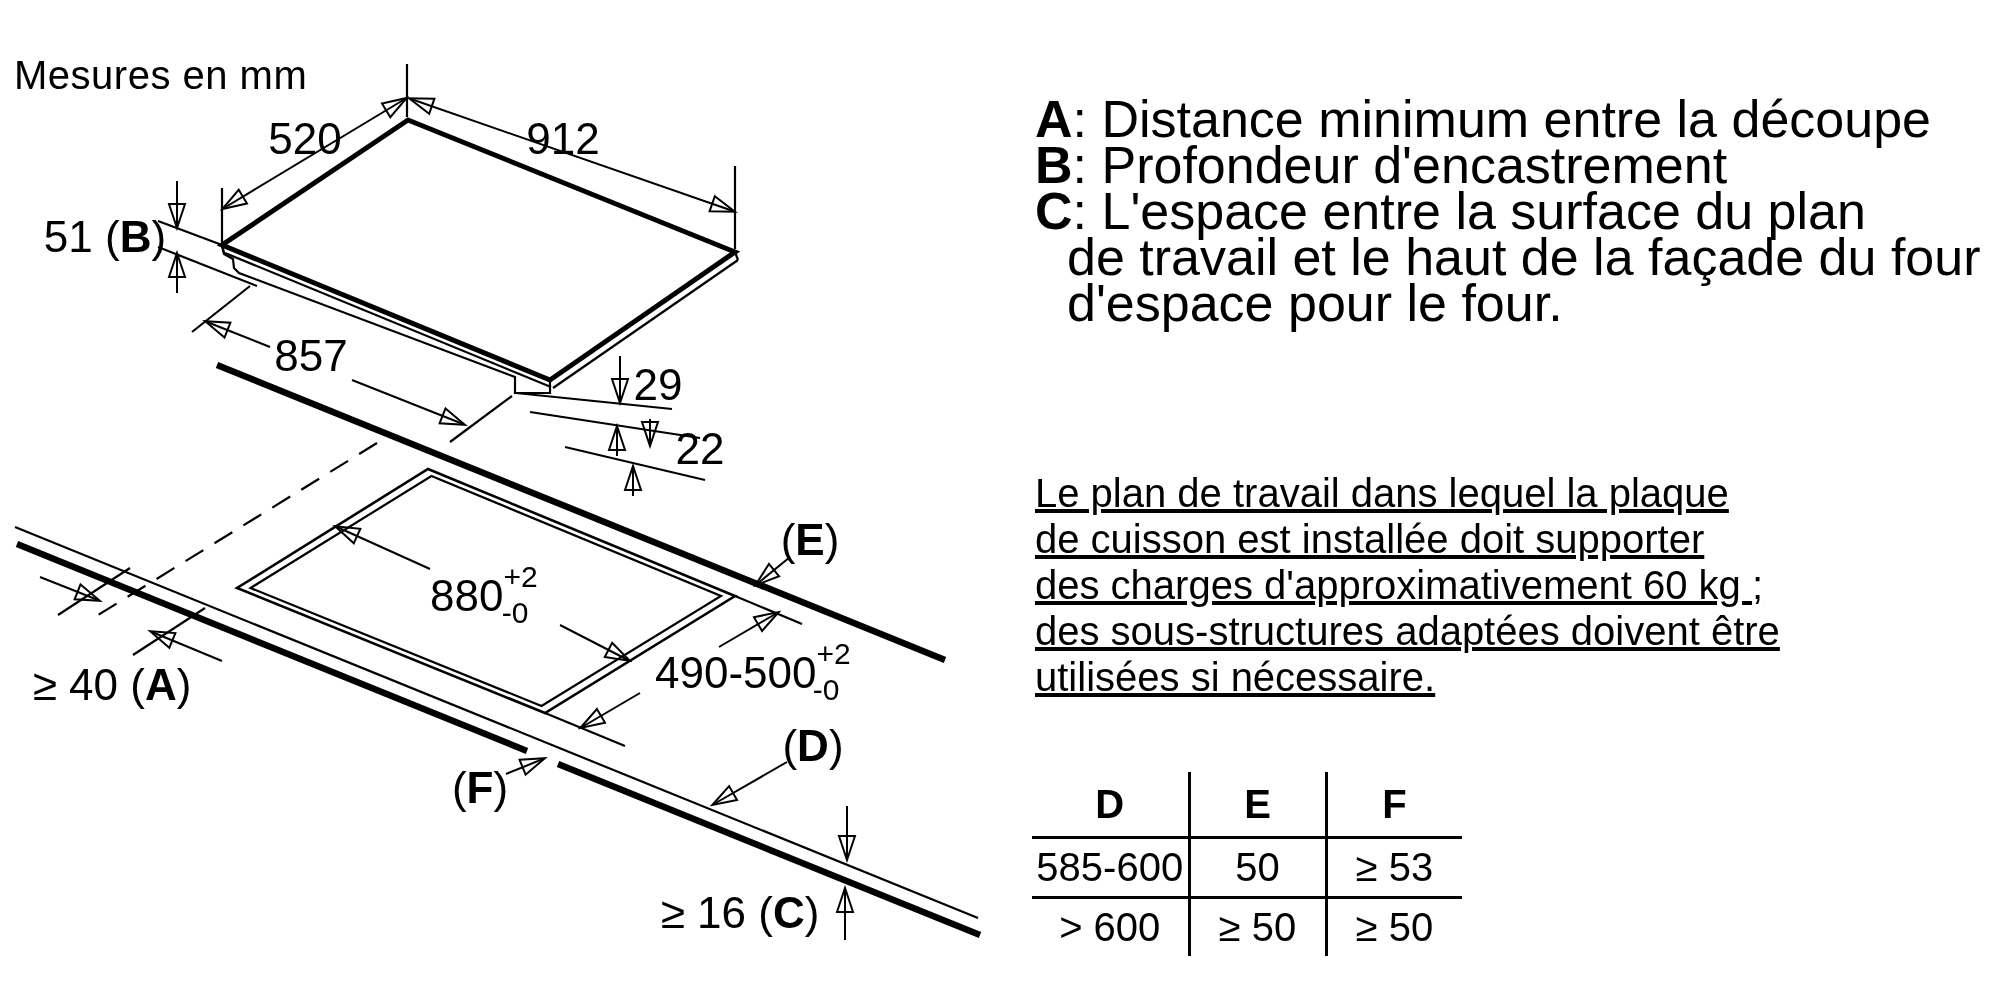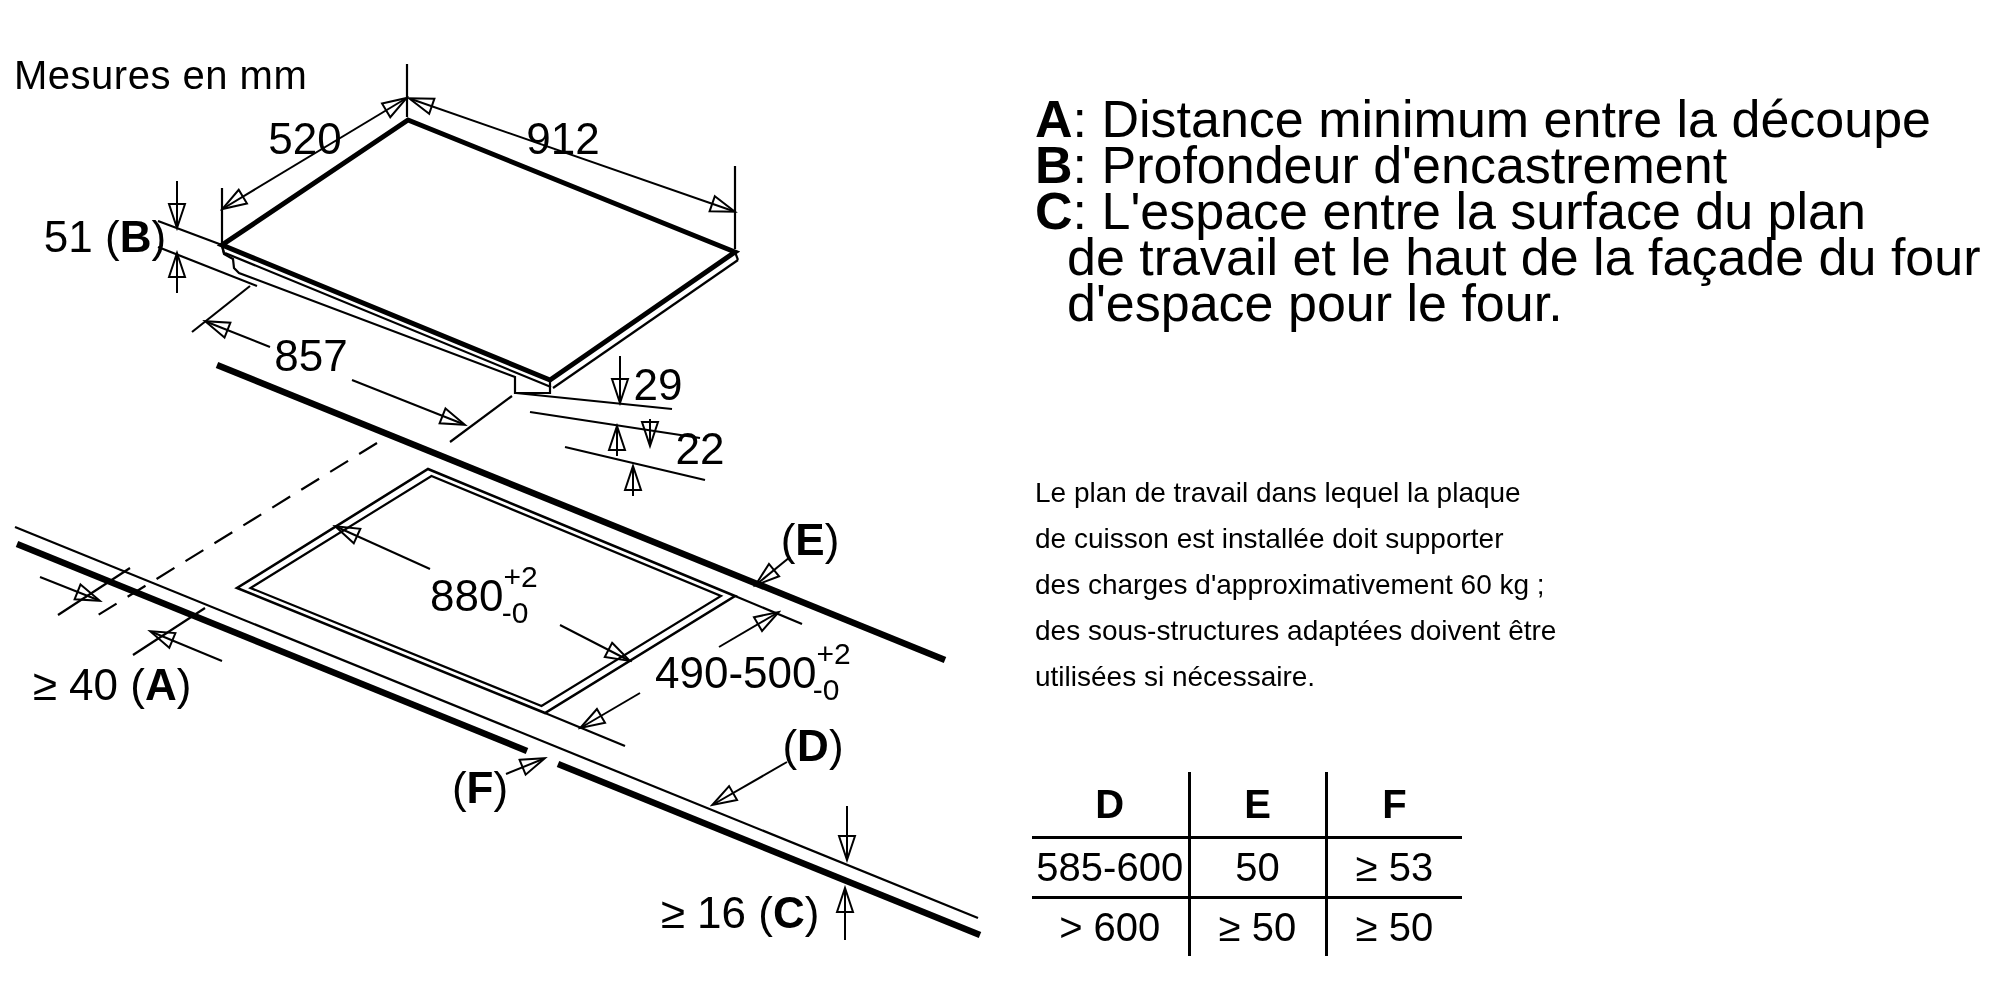--- a/index.html
+++ b/index.html
@@ -16,21 +16,21 @@
   .heavy{stroke-width:6.5px;}
   .thin{stroke-width:2.2px;}
   .dimline{stroke-width:2px;}
   .dashed{stroke-width:2.2px;stroke-dasharray:21 13;}
   .dimtext{font-size:44px;fill:#000;stroke:none;}
   .tol{font-size:30px;}
   .bletter{font-weight:bold;}
   #notes{position:absolute;left:1035px;top:96px;font-size:52px;line-height:46px;white-space:nowrap;}
   #notes .cont{padding-left:32px;}
   #notes b{font-weight:bold;}
-  #paragraph{position:absolute;left:1035px;top:470px;font-size:28px;line-height:46px;white-space:nowrap;}
+  #paragraph{position:absolute;left:1035px;top:470px;font-size:40px;line-height:46px;white-space:nowrap;text-decoration:underline;}
   #spec-table{position:absolute;left:1032px;top:772px;border-collapse:collapse;font-size:40px;}
   #spec-table td,#spec-table th{
     text-align:center;vertical-align:middle;padding:0;border:none;
   }
   #spec-table th{font-weight:bold;width:134px;height:64px;}
   #spec-table col.c1{width:157px;}
   #spec-table col.c2{width:123px;}
   #spec-table col.c3{width:122px;}
   #spec-table td{height:57px;}
   #spec-table .vline{border-left:3px solid #000;}

